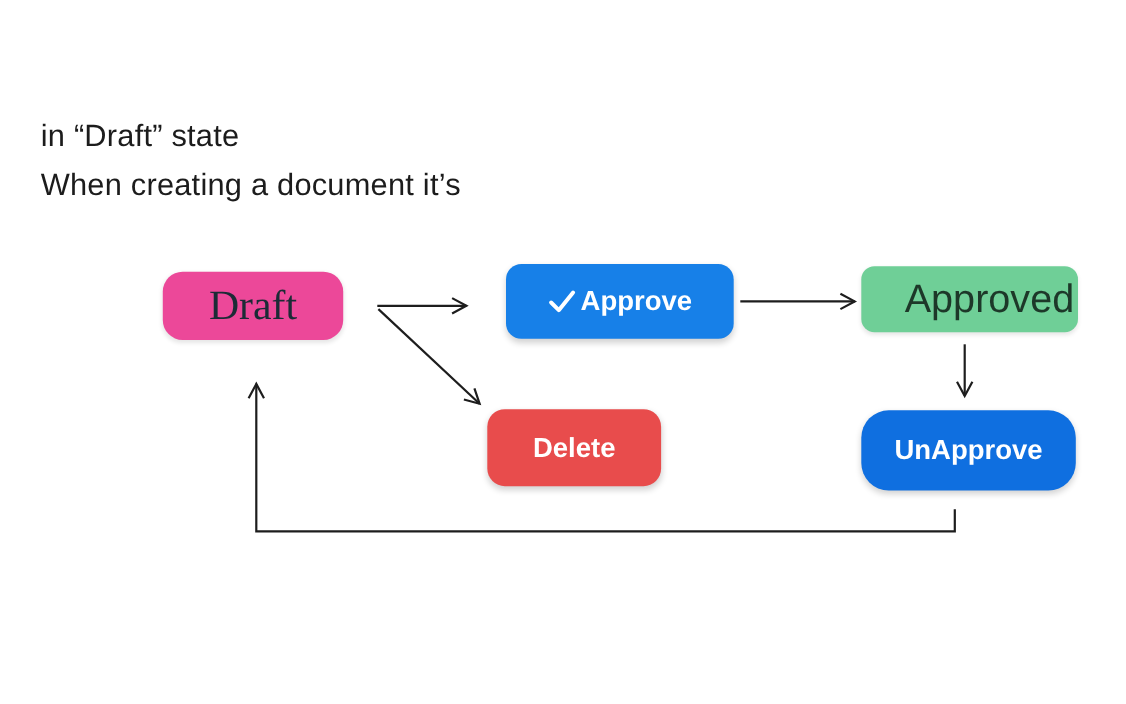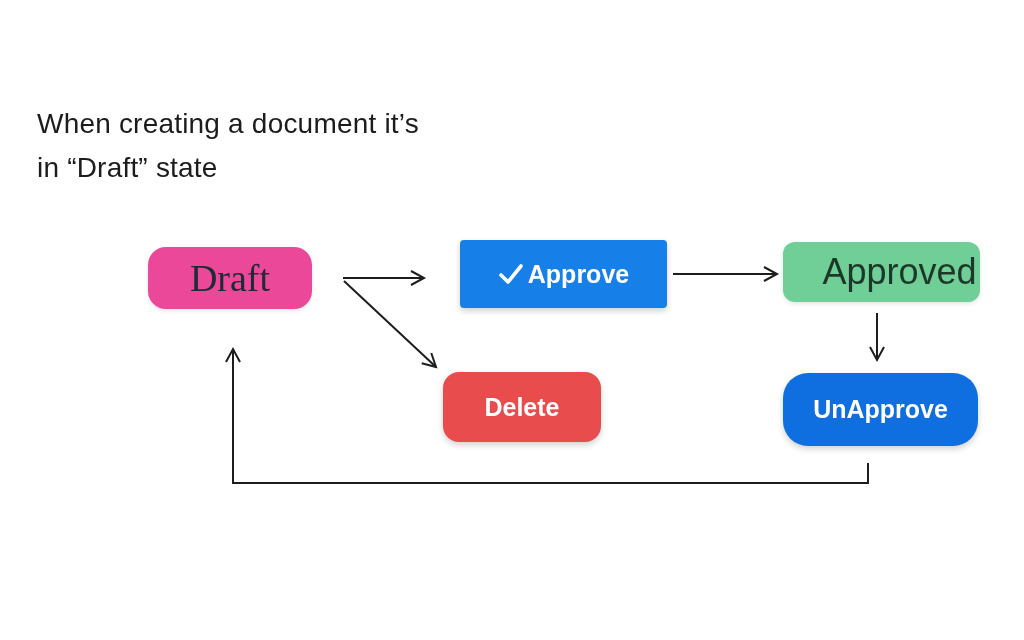--- a/index.html
+++ b/index.html
@@ -41,21 +41,21 @@
     font-family: "Liberation Serif", serif;
     font-size: 38px;
     color: #1c2b36;
     box-shadow: 0 2px 4px rgba(0,0,0,0.10);
   }
   .node-approve {
     left: 460px;
     top: 240px;
     width: 207px;
     height: 68px;
-    border-radius: 4px;
+    border-radius: 14px;
     gap: 4px;
     color: #ffffff;
     font-size: 25px;
     font-weight: 700;
     box-shadow: 0 3px 6px rgba(0,0,0,0.18);
   }
   .node-approved {
     left: 783px;
     top: 242px;
     width: 197px;
@@ -99,22 +99,22 @@
     top: 0;
     pointer-events: none;
   }
 </style>
 </head>
 <body>
 
 <div class="canvas">
 
   <div class="title">
+    <div>in “Draft” state</div>
     <div>When creating a document it’s</div>
-    <div>in “Draft” state</div>
   </div>
 
   <svg class="edges" width="1024" height="640" viewBox="0 0 1024 640">
     <defs>
       <marker id="openArrow" markerUnits="userSpaceOnUse" markerWidth="20" markerHeight="20" viewBox="0 0 20 20" refX="16" refY="9" orient="auto-start-reverse">
         <path d="M3,2 L16,9 L3,16" fill="none" stroke="#1d1d1d" stroke-width="2"></path>
       </marker>
     </defs>
     <line x1="343" y1="278" x2="424" y2="278" stroke="#1d1d1d" stroke-width="2" marker-end="url(#openArrow)"></line>
     <line x1="344" y1="281" x2="436" y2="367" stroke="#1d1d1d" stroke-width="2" marker-end="url(#openArrow)"></line>

